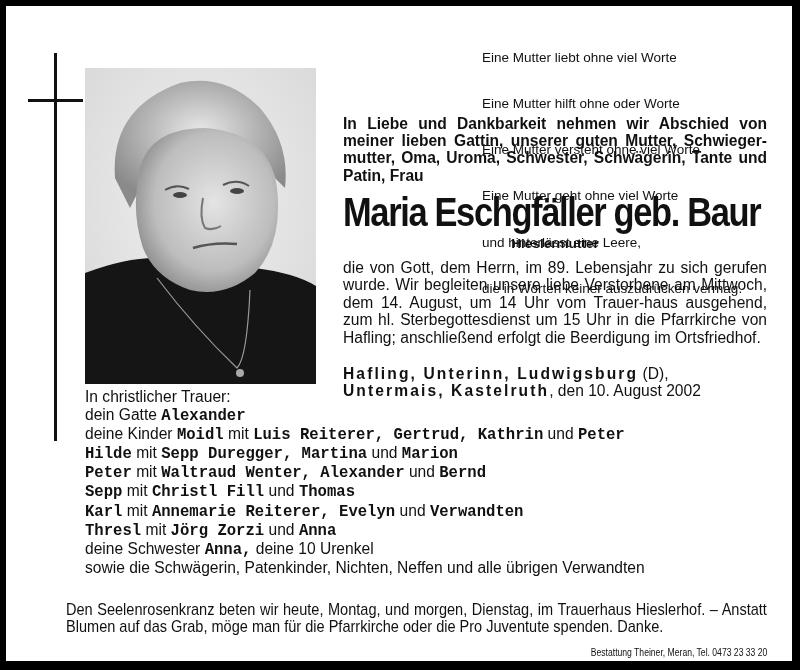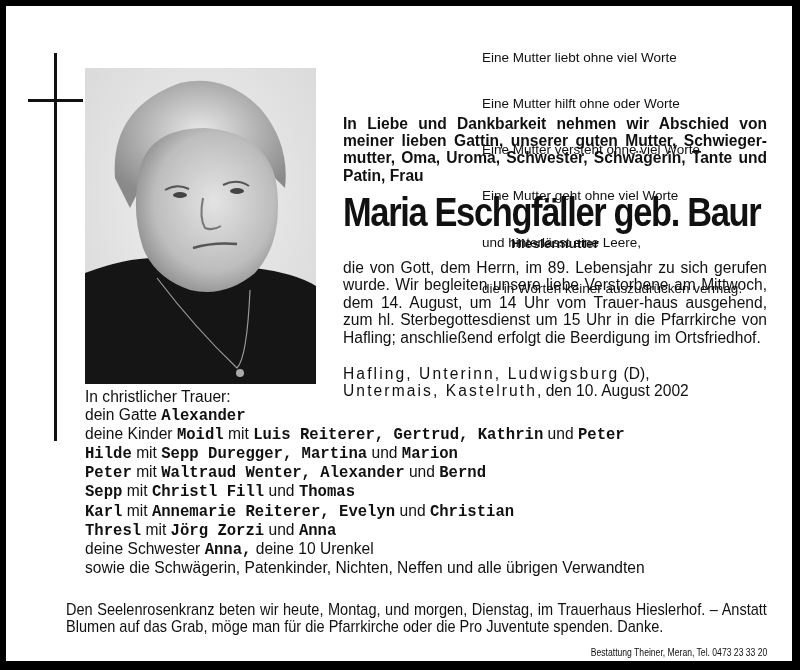--- a/index.html
+++ b/index.html
@@ -8,21 +8,21 @@
   .cross-v { position:absolute; left:54px; top:53px; width:3px; height:388px; background:#111; }
   .cross-h { position:absolute; left:28px; top:99px; width:55px; height:3px; background:#111; }
   .photo { position:absolute; left:85px; top:68px; width:231px; height:316px; overflow:hidden; background:#e6e6e6; }
   .photo svg { display:block; }
   .poem { position:absolute; left:482px; top:19px; font-size:13.5px; line-height:15.4px; white-space:pre; }
   .intro { position:absolute; left:343px; top:115px; width:424px; font-size:15.6px; line-height:17.2px; text-align:justify;font-weight:bold; }
   .name { position:absolute; left:343px; top:190px; width:424px; font-size:41px; font-weight:bold; letter-spacing:-1.6px; white-space:nowrap; transform:scaleX(0.84); transform-origin:left top; line-height:44px; }
   .subtitle { position:absolute; left:343px; top:236px; width:424px; text-align:center; font-weight:bold; font-size:13.6px; }
   .body-text { position:absolute; left:343px; top:259px; width:424px; font-size:15.6px; line-height:17.4px; text-align:justify; }
   .places { position:absolute; left:343px; top:365px; width:424px; font-size:15.6px; line-height:17.3px; }
-  .places .sp { letter-spacing:2.1px; }
+  .places .sp { letter-spacing:2.1px;font-weight:bold; }
   .family { position:absolute; left:85px; top:388px; width:690px; font-size:15.6px; line-height:18.1px; }
   .family .line { white-space:nowrap; }
   .family b { font-weight:bold;font-family:Liberation Mono, monospace; }
   .notice { position:absolute; left:66px; top:601px; width:701px; font-size:15.9px; line-height:17.2px; text-align:justify; text-align-last:left; transform:scaleX(0.915); transform-origin:left top; width:766px; }
   .undertaker { position:absolute; right:33px; top:647px; font-size:10px; transform:scaleX(0.86); transform-origin:right top; white-space:nowrap; }
 </style>
 </head>
 <body>
 
 <div class="frame"></div>
@@ -84,21 +84,21 @@
 </div>
 
 <div class="family">
   <div class="line">In christlicher Trauer:</div>
   <div id="family-lines">
       <div class="line"><span>dein Gatte </span><b>Alexander</b></div>
       <div class="line"><span>deine Kinder </span><b>Moidl</b><span> mit </span><b>Luis Reiterer, Gertrud, Kathrin</b><span> und </span><b>Peter</b></div>
       <div class="line"><b>Hilde</b><span> mit </span><b>Sepp Duregger, Martina</b><span> und </span><b>Marion</b></div>
       <div class="line"><b>Peter</b><span> mit </span><b>Waltraud Wenter, Alexander</b><span> und </span><b>Bernd</b></div>
       <div class="line"><b>Sepp</b><span> mit </span><b>Christl Fill</b><span> und </span><b>Thomas</b></div>
-      <div class="line"><b>Karl</b><span> mit </span><b>Annemarie Reiterer, Evelyn</b><span> und </span><b>Christian</b></div>
+      <div class="line"><b>Karl</b><span> mit </span><b>Annemarie Reiterer, Evelyn</b><span> und </span><b>Verwandten</b></div>
       <div class="line"><b>Thresl</b><span> mit </span><b>Jörg Zorzi</b><span> und </span><b>Anna</b></div>
       <div class="line"><span>deine Schwester </span><b>Anna,</b><span> deine 10 Urenkel</span></div>
       <div class="line"><span>sowie die Schwägerin, Patenkinder, Nichten, Neffen und alle übrigen Verwandten</span></div>
     </div>
 </div>
 
 <div class="notice">Den Seelenrosenkranz beten wir heute, Montag, und morgen, Dienstag, im Trauerhaus Hieslerhof. – Anstatt Blumen auf das Grab, möge man für die Pfarrkirche oder die Pro Juventute spenden. Danke.</div>
 
 <div class="undertaker">Bestattung Theiner, Meran, Tel. 0473 23 33 20</div>
 

